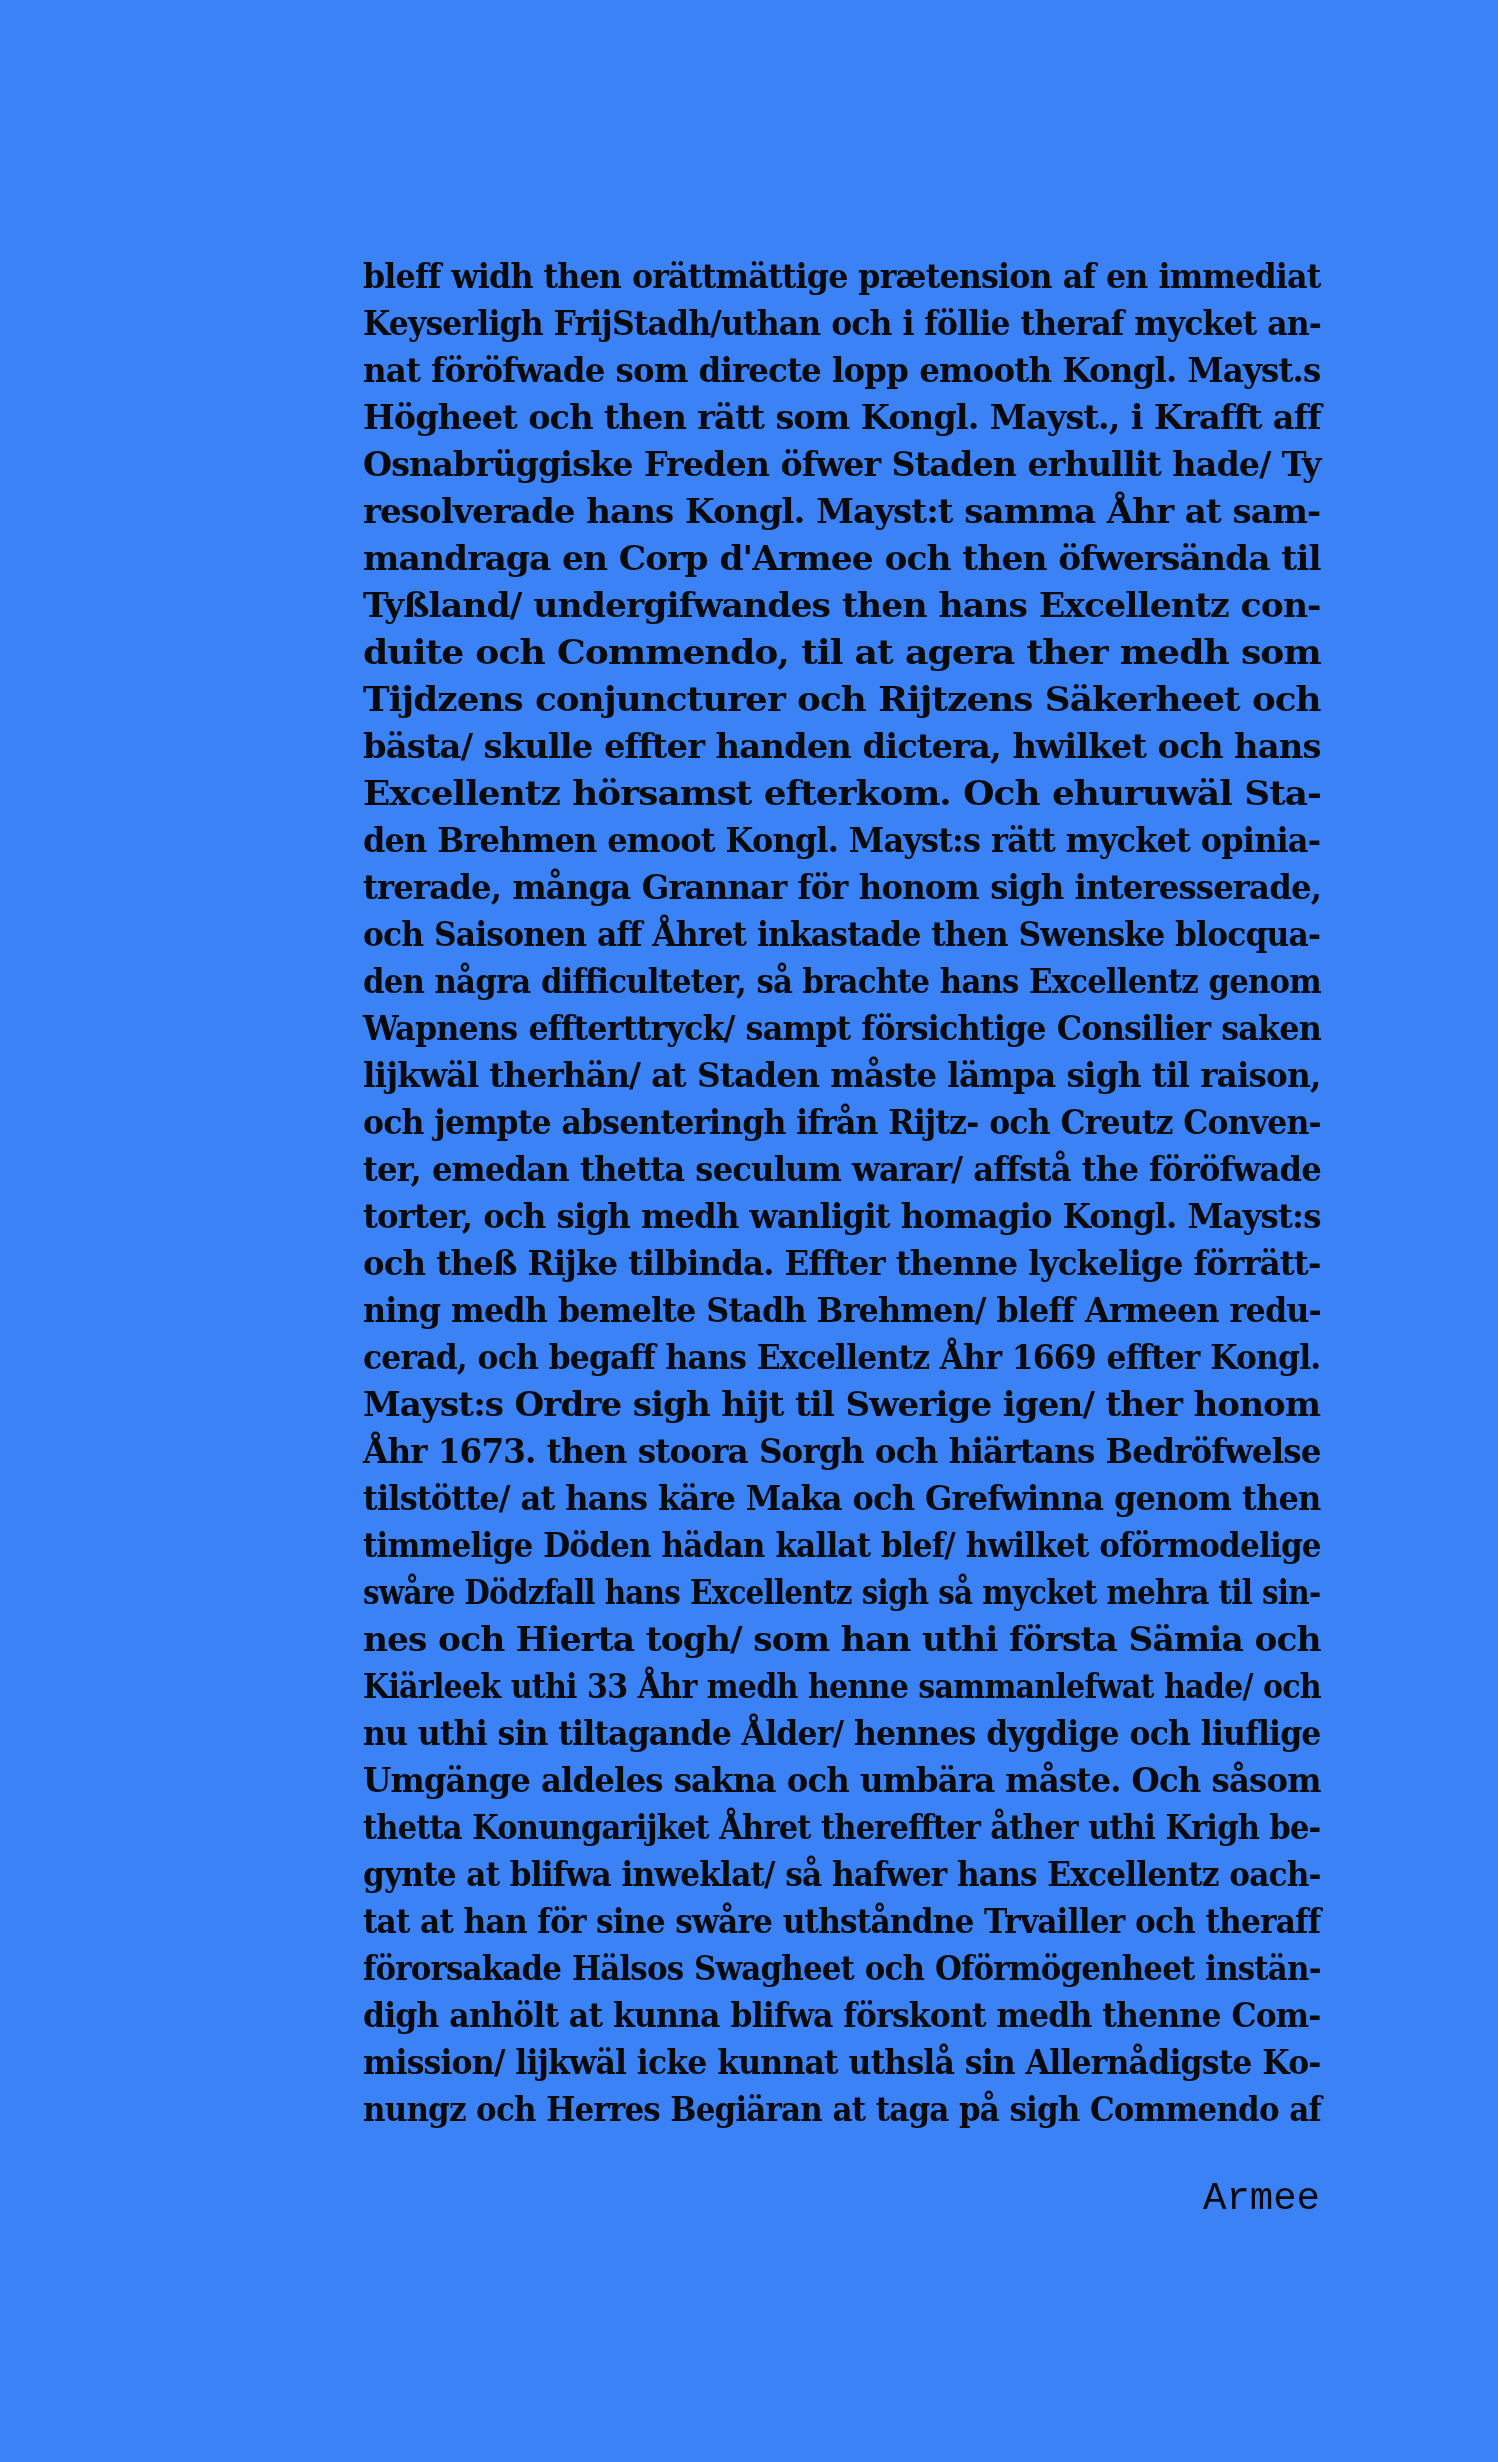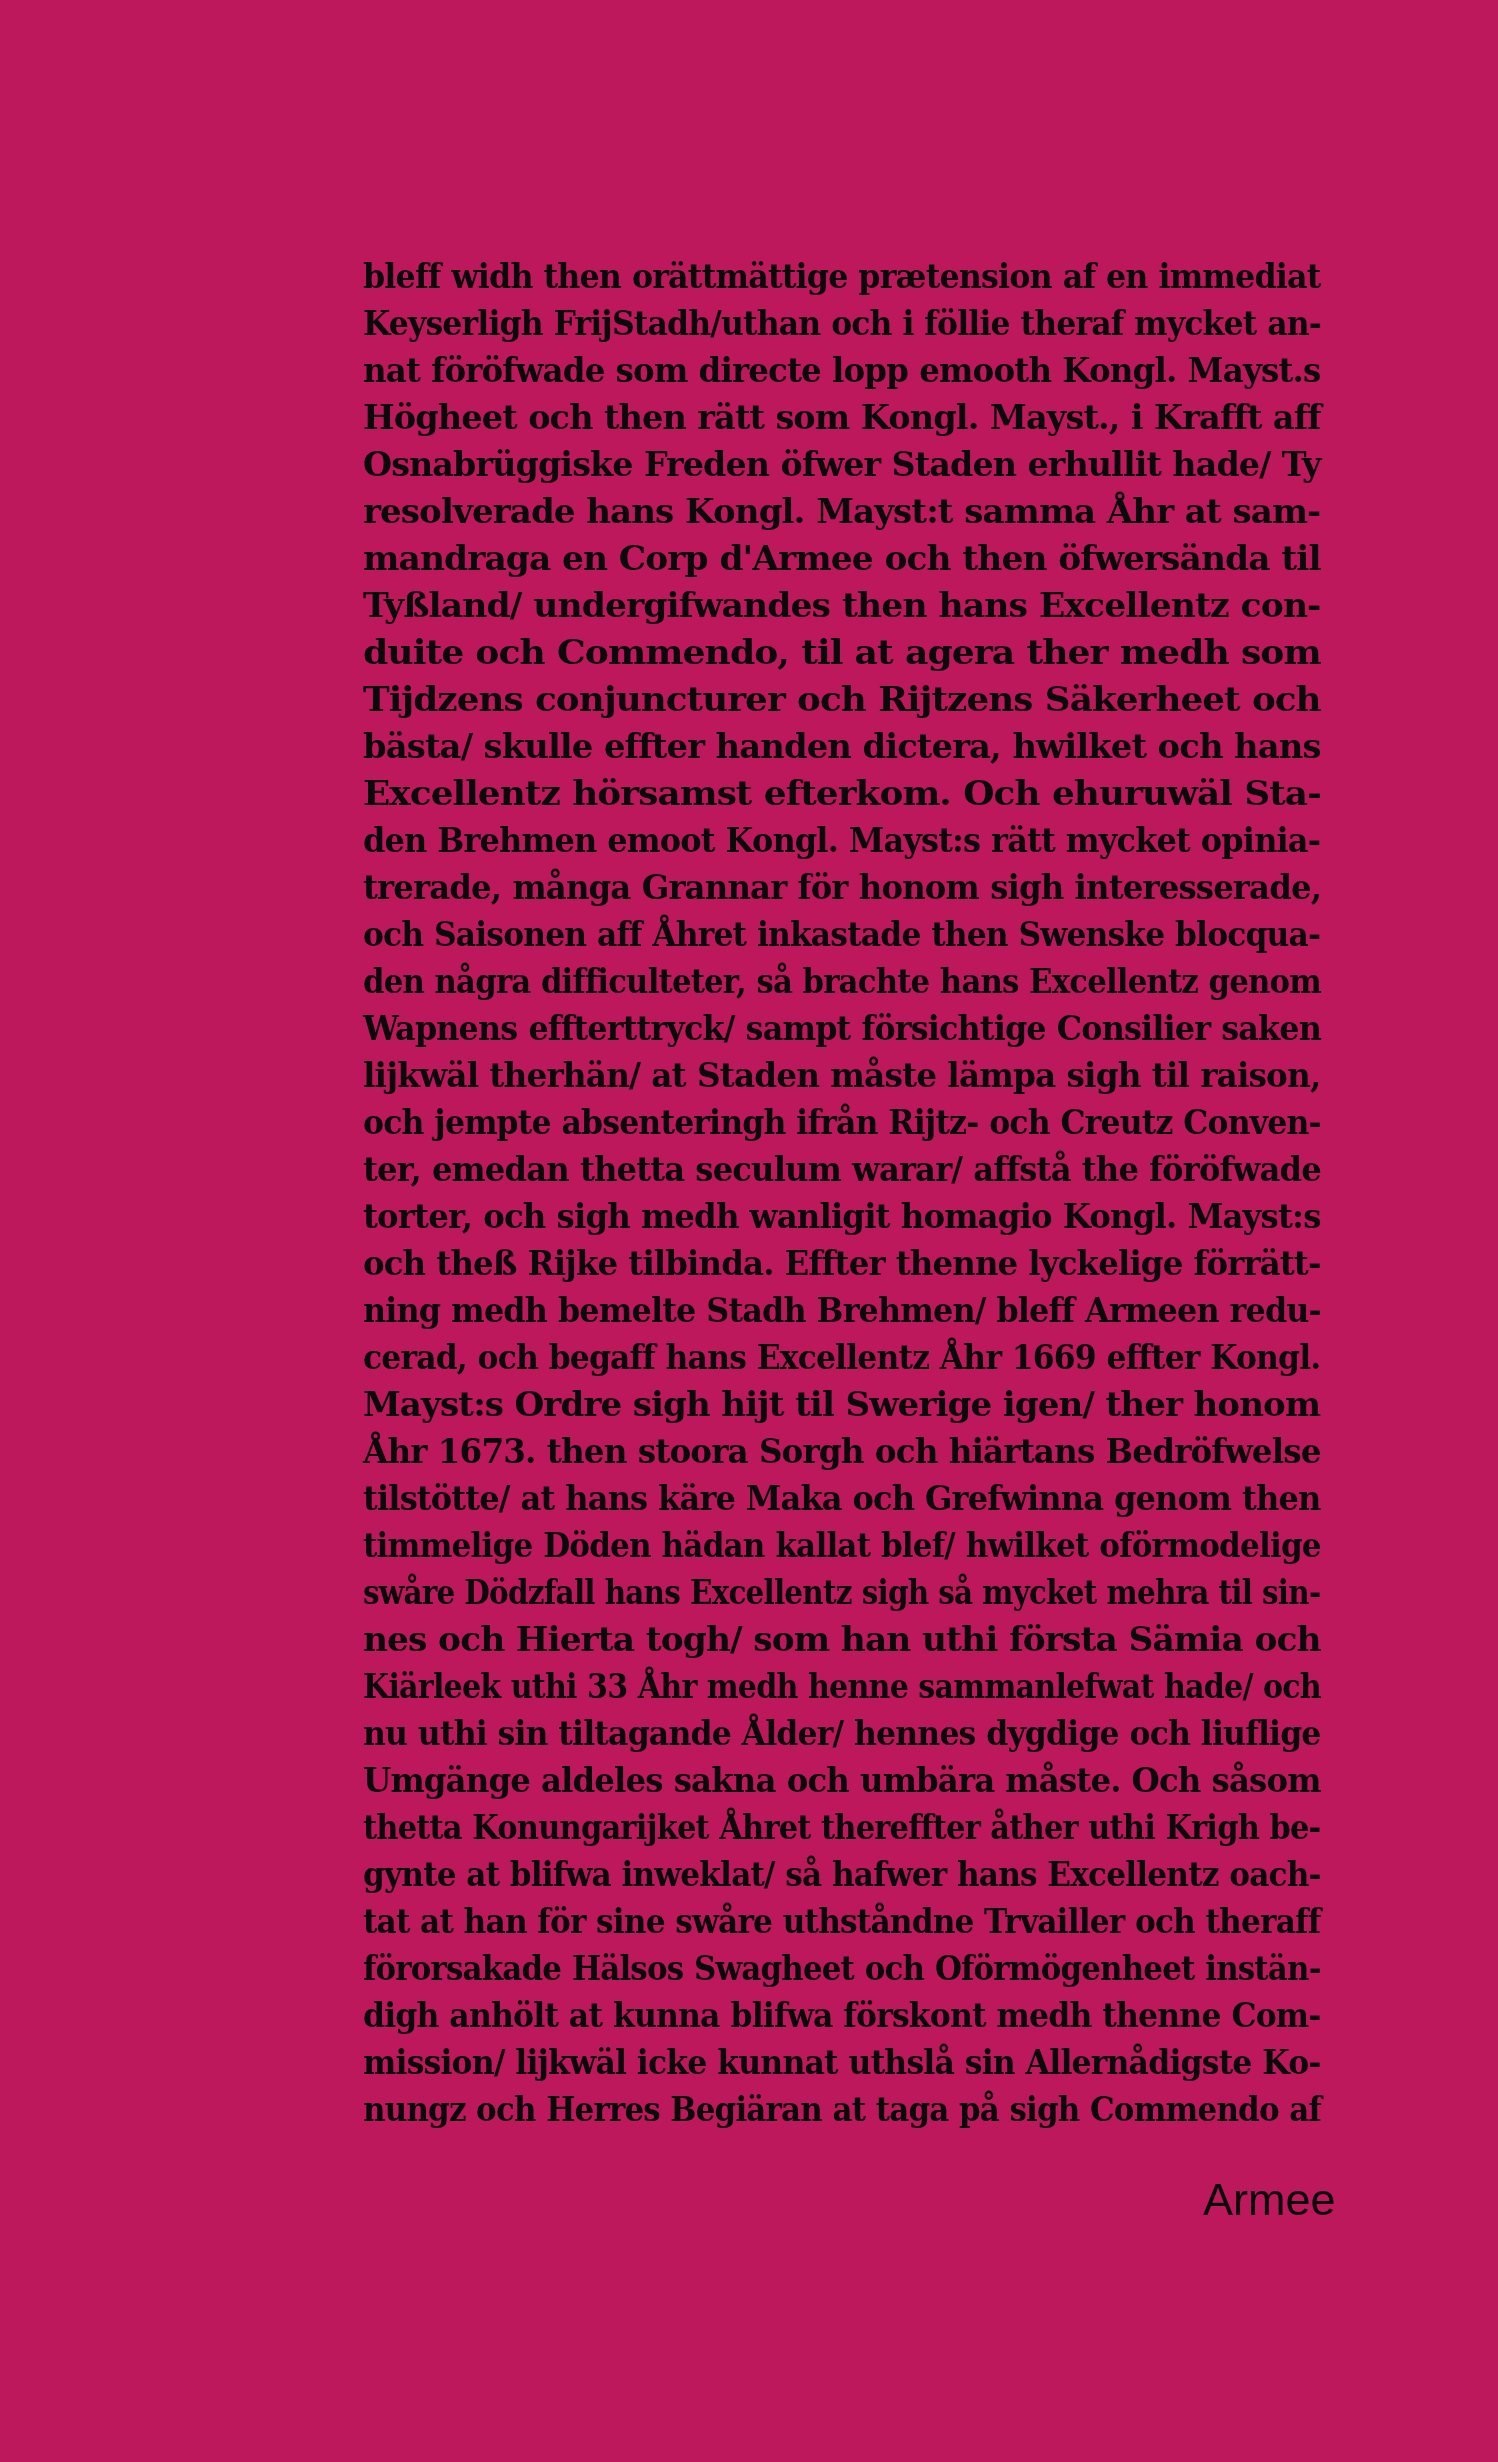--- a/index.html
+++ b/index.html
@@ -1,19 +1,19 @@
 <!DOCTYPE html>
 <html style="font-size:12.4px"><head>
 <meta charset="utf-8">
 <style>
   html, body { margin: 0; padding: 0; background: #ffffff; }
   body { width: 1499px; height: 2462px; position: relative; overflow: hidden; }
   .page {
     position: absolute; left: 0; top: 0; width: 1499px; height: 2462px;
-    background: #be185d;
+    background: #3b82f6;
   }
   .text-block {
     position: absolute;
     left: 363px;
     top: 253px;
     width: 958px;
   }
   .line {
     display: block;
     height: 47px;
@@ -26,22 +26,22 @@
     text-align: justify;
     text-align-last: justify;
     letter-spacing: -0.9px;
     transform-origin: left center;
   }
   .line.last { text-align-last: justify; }
   .catchword {
     position: absolute;
     left: 1203px;
     top: 2176px;
-    font-family: Liberation Sans, sans-serif;
-    font-size: 45px;
+    font-family: Liberation Mono, monospace;
+    font-size: 39px;
     color: #0a0a0a;
     line-height: 47px;
   }
 </style>
 </head>
 <body>
 
 <div class="page">
   <div class="text-block" id="text-block">
       <span class="line" style="display: block; width: 1026px; transform: scaleX(0.9333);">bleff widh then orättmättige prætension af en immediat</span>

